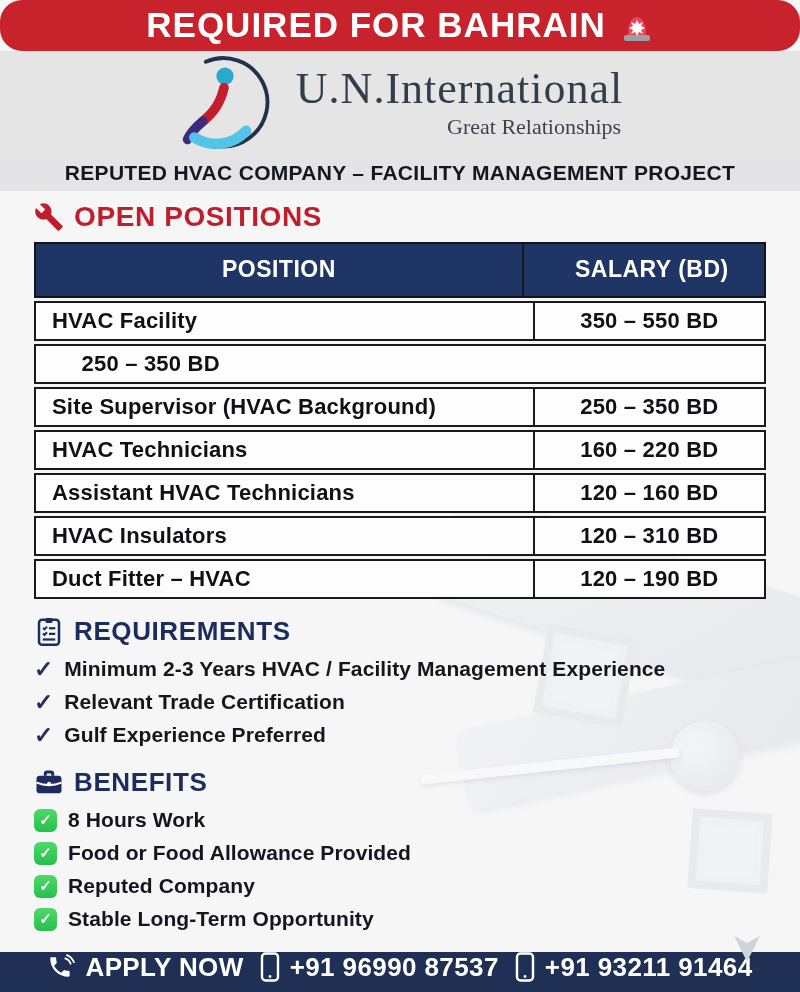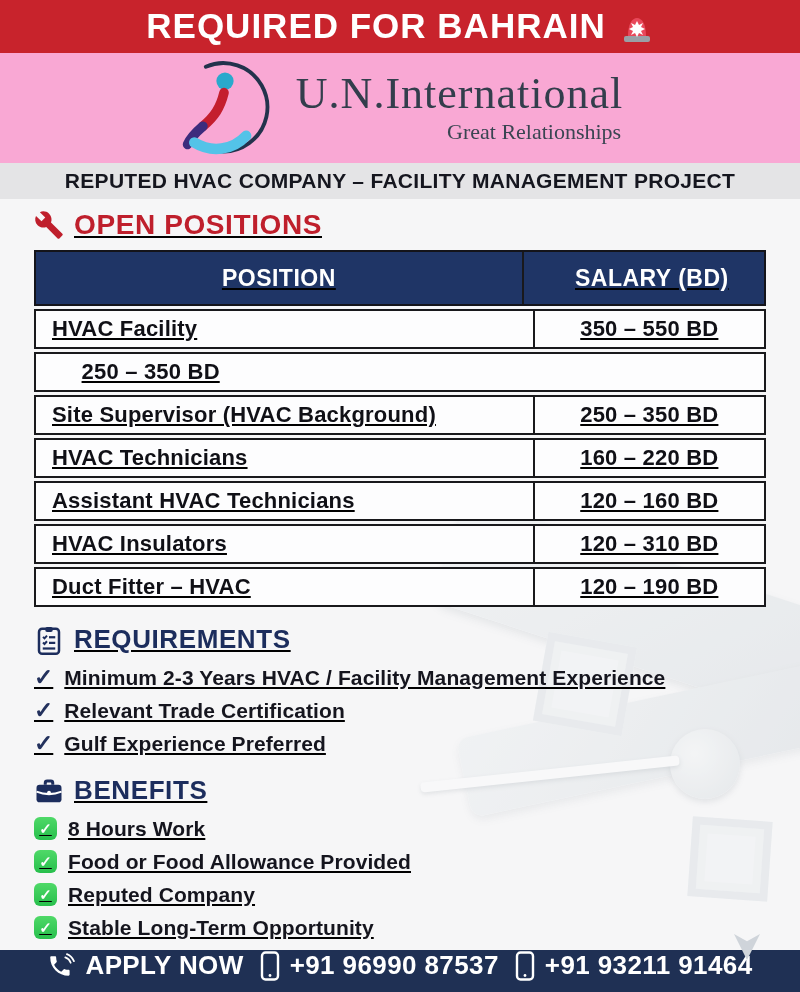--- a/index.html
+++ b/index.html
@@ -7,27 +7,27 @@
   body { font-family:"Liberation Sans", sans-serif; }
   .poster {
     width:800px; height:992px; margin:0 auto; background:#f6f6f7;
     display:flex; flex-direction:column; overflow:hidden; position:relative;
   }
 
   
   .banner {
     height:58px; background:#c8232c; color:#ffffff;
     display:flex; align-items:center; justify-content:center; gap:14px;
-    font-size:35px; font-weight:800; letter-spacing:1px;
+    font-size:35px; font-weight:800; letter-spacing:1px;border-radius:22px;
   }
   .banner .siren { width:34px; height:34px; margin-top:2px; }
 
   
   .logo-section {
-    height:120px; background:#f9a8d4;
+    height:120px; background:#e5e5e5;
     display:flex; align-items:center; justify-content:center; gap:23px;text-align:center;
   }
   .logo-mark { width:96px; height:100px; flex:0 0 auto; }
   .logo-text { display:flex; flex-direction:column; align-items:flex-end; }
   .logo-name {
     font-family:"Liberation Serif", serif; font-size:44px; color:#333e4c;
     letter-spacing:1px; line-height:1.05;
   }
   .logo-tagline {
     font-family:Liberation Serif, serif; font-size:22px; color:#3a4552;
@@ -35,21 +35,21 @@
   }
 
   
   .subheader {
     height:40px; background:#e4e4e6; color:#15161f;
     display:flex; align-items:center; justify-content:center;
     font-size:21px; font-weight:800; letter-spacing:0.3px;
   }
 
   
-  .main { flex:1; position:relative; padding:10px 34px 6px 34px;text-decoration:underline; }
+  .main { flex:1; position:relative; padding:10px 34px 16px 34px; }
   .photo-layer { position:absolute; right:0; top:320px; width:470px; height:430px;
     overflow:hidden; opacity:0.55; pointer-events:none; }
   .duct { position:absolute; background:linear-gradient(135deg,#eceff1,#d9dee2); }
   .duct.d1 { width:420px; height:110px; right:-60px; top:40px; transform:rotate(18deg); border-radius:14px; box-shadow:0 4px 8px rgba(120,130,140,.25);}
   .duct.d2 { width:380px; height:80px; right:-40px; top:180px; transform:rotate(-12deg); border-radius:12px; box-shadow:0 4px 8px rgba(120,130,140,.2);}
   .vent { position:absolute; background:#f0f2f4; border:8px solid #dde2e6; box-shadow:inset 0 0 0 8px #eaedef; }
   .vent.v1 { width:90px; height:90px; right:170px; top:120px; transform:rotate(10deg);}
   .vent.v2 { width:80px; height:80px; right:30px; top:300px; transform:rotate(4deg);}
   .pipe { position:absolute; width:70px; height:70px; border-radius:50%; background:radial-gradient(circle at 35% 35%, #f2f4f5, #d8dde1); right:60px; top:210px; box-shadow:0 3px 6px rgba(120,130,140,.3);}
   .strip { position:absolute; width:260px; height:10px; background:#fafbfc; right:120px; top:250px; transform:rotate(-6deg); border-radius:4px; box-shadow:0 2px 4px rgba(120,130,140,.3);}

